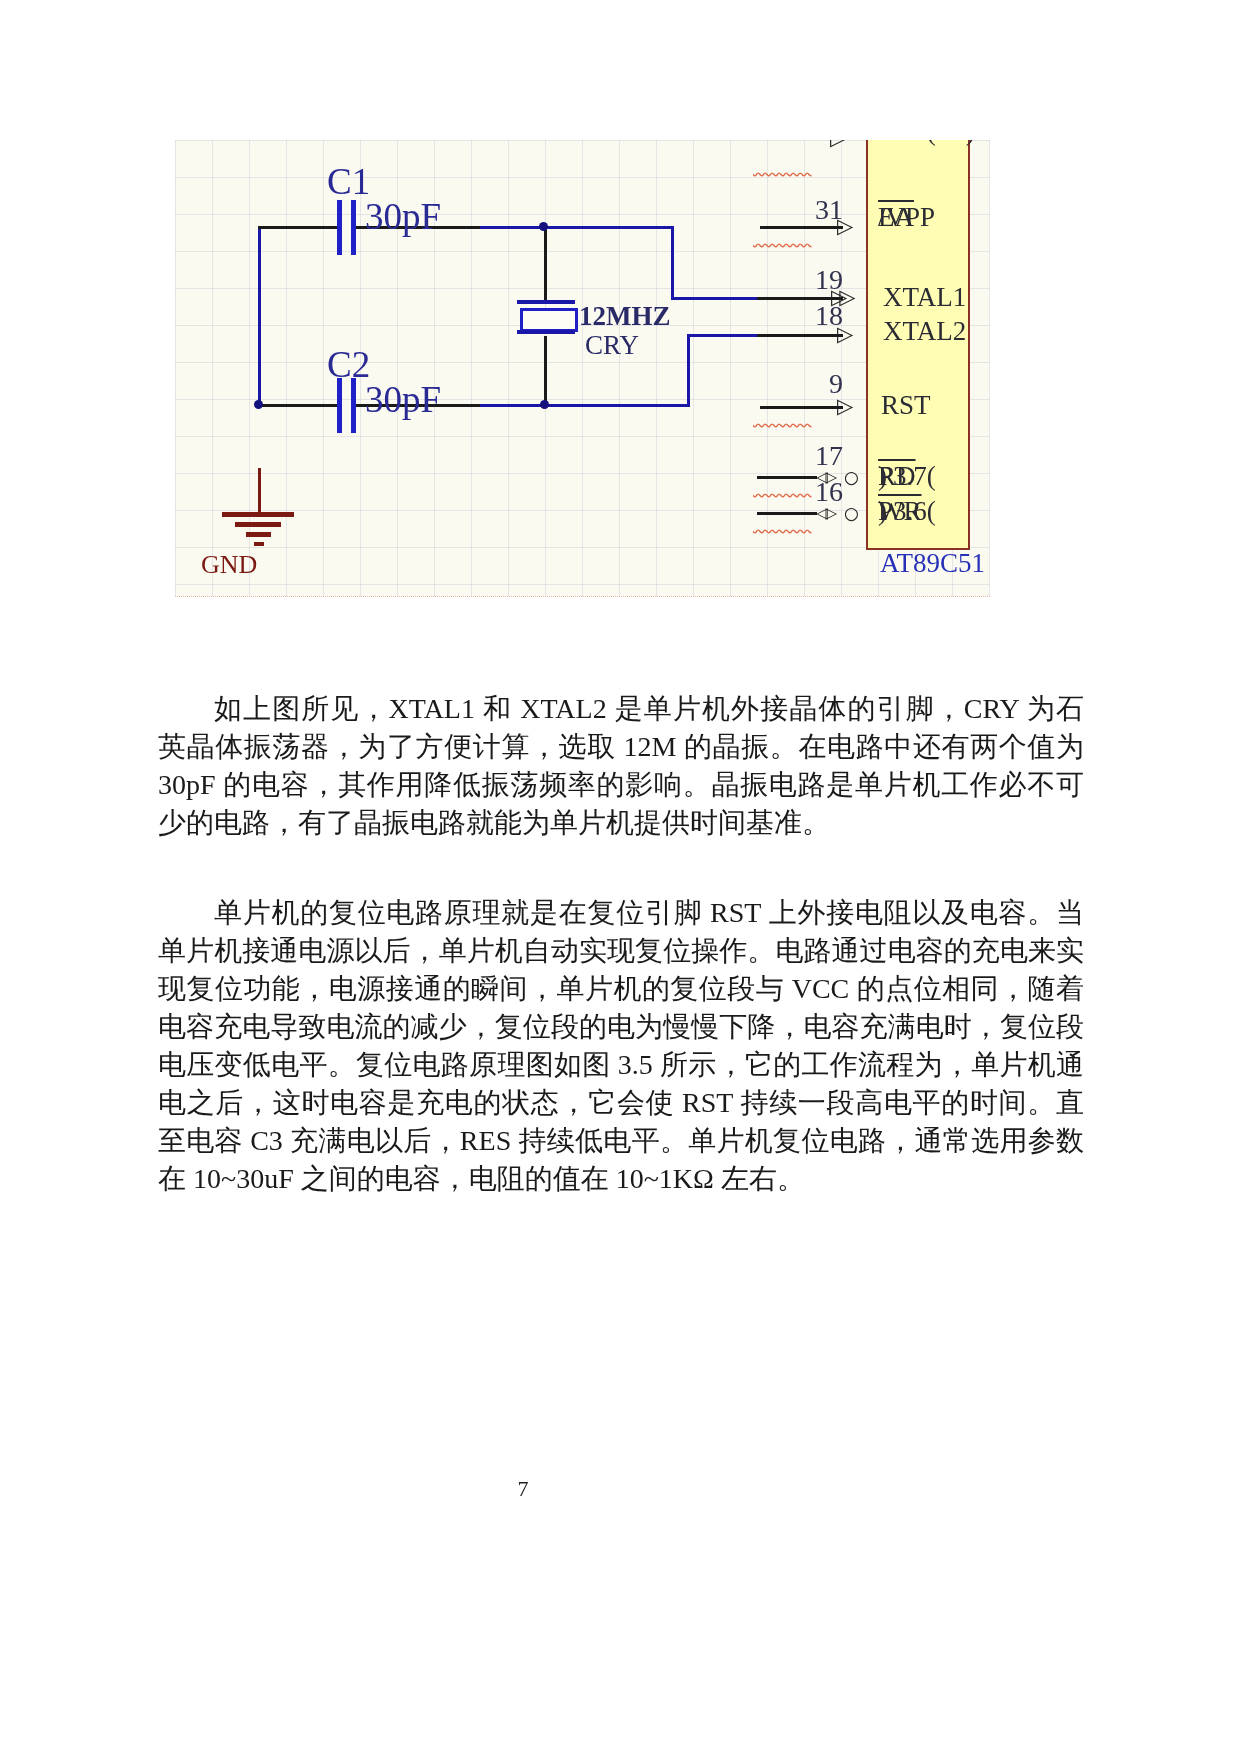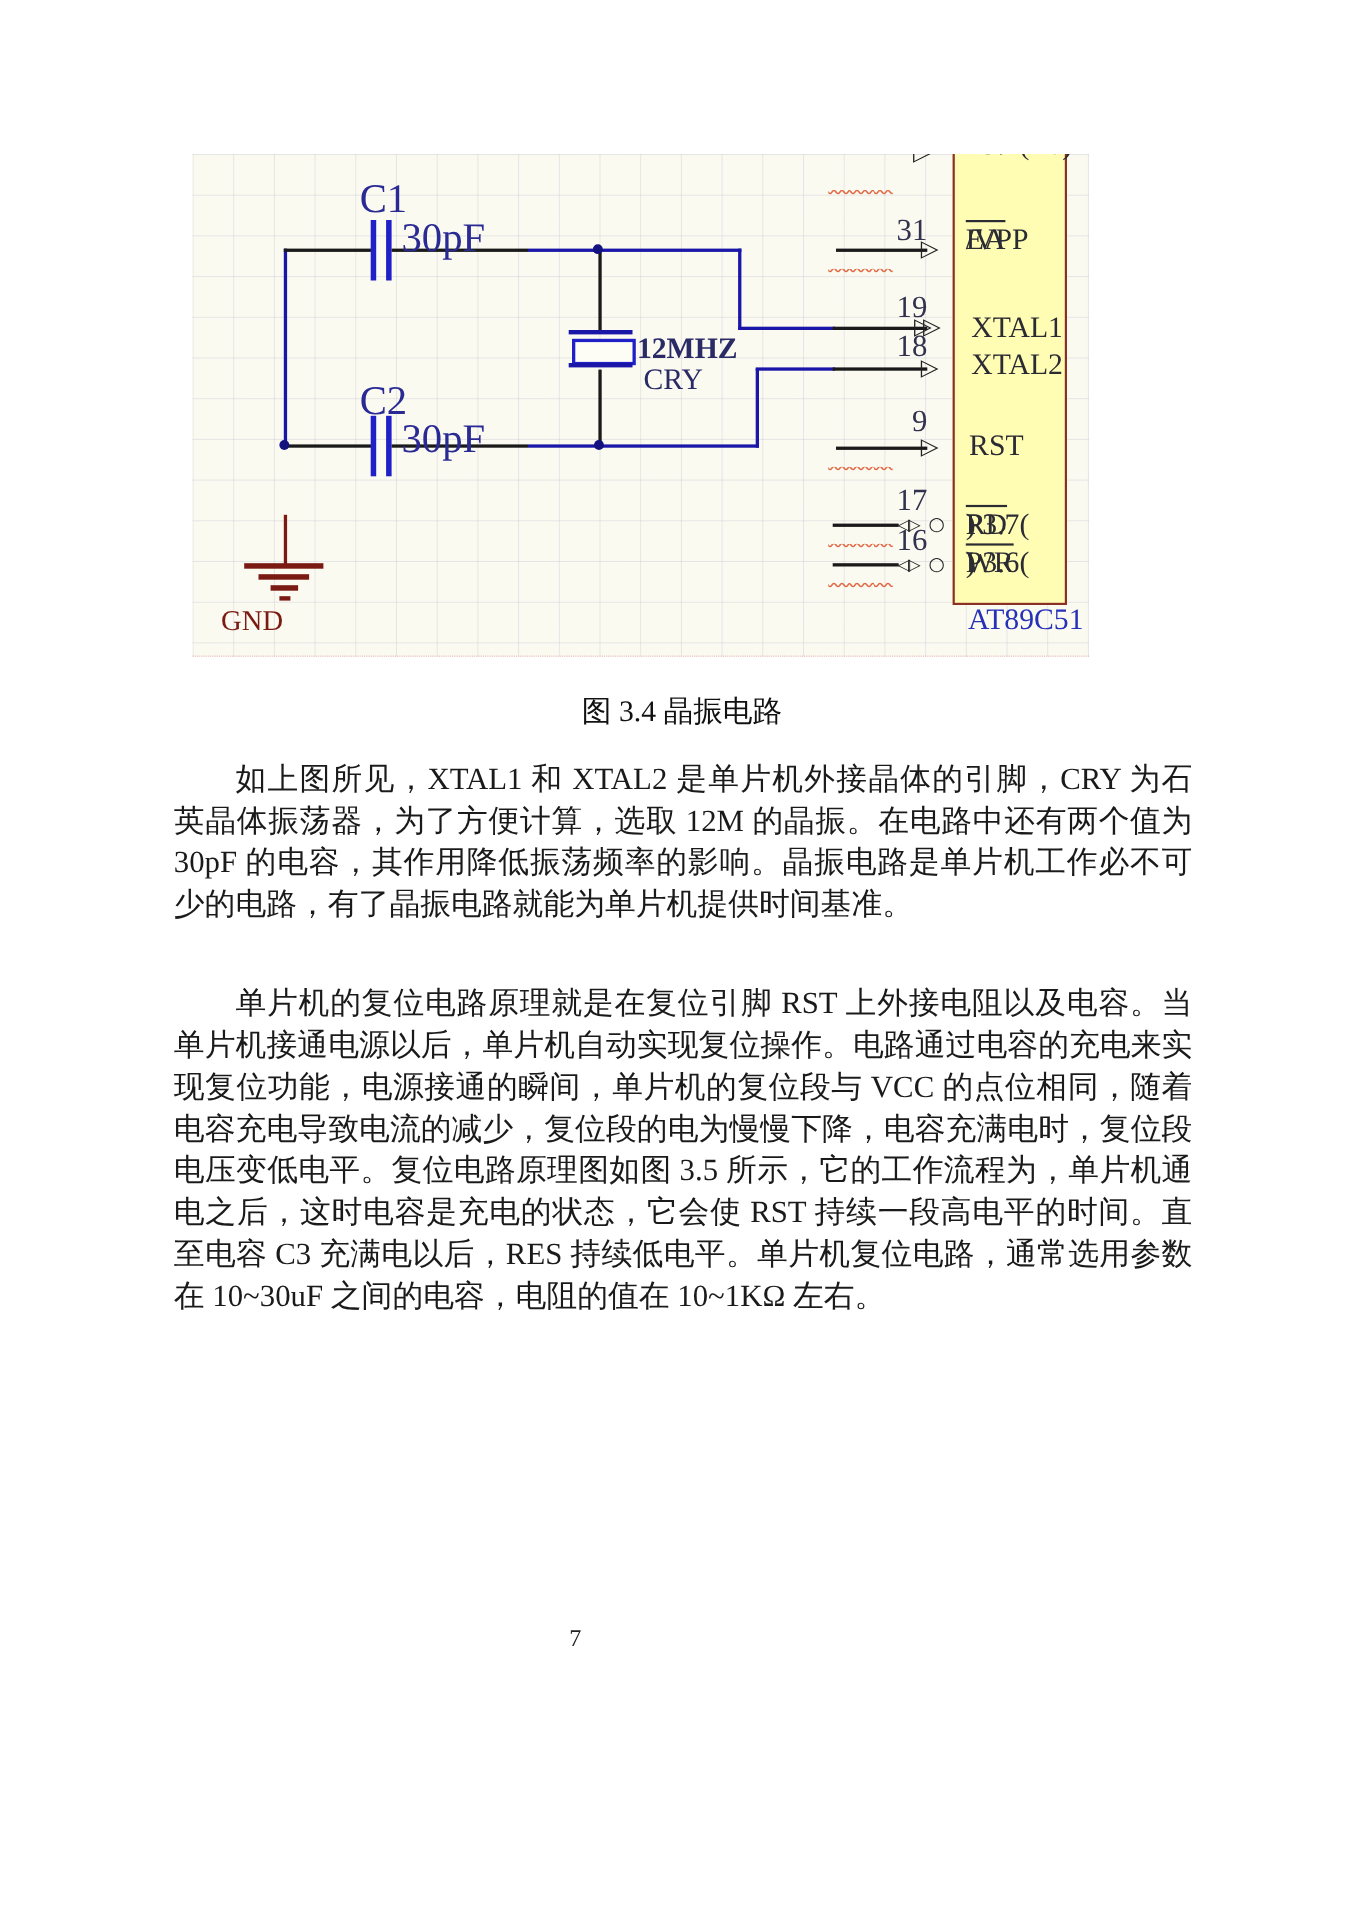--- a/index.html
+++ b/index.html
@@ -145,21 +145,20 @@
 
     <div class="squig" style="left:578px;top:20px;width:110px;">&nbsp;&nbsp;&nbsp;&nbsp;&nbsp;&nbsp;&nbsp;&nbsp;&nbsp;&nbsp;&nbsp;&nbsp;&nbsp;&nbsp;&nbsp;&nbsp;&nbsp;&nbsp;</div>
     <div class="squig" style="left:578px;top:91px;width:110px;">&nbsp;&nbsp;&nbsp;&nbsp;&nbsp;&nbsp;&nbsp;&nbsp;&nbsp;&nbsp;&nbsp;&nbsp;&nbsp;&nbsp;&nbsp;&nbsp;&nbsp;&nbsp;</div>
     <div class="squig" style="left:578px;top:271px;width:110px;">&nbsp;&nbsp;&nbsp;&nbsp;&nbsp;&nbsp;&nbsp;&nbsp;&nbsp;&nbsp;&nbsp;&nbsp;&nbsp;&nbsp;&nbsp;&nbsp;&nbsp;&nbsp;</div>
     <div class="squig" style="left:578px;top:341px;width:110px;">&nbsp;&nbsp;&nbsp;&nbsp;&nbsp;&nbsp;&nbsp;&nbsp;&nbsp;&nbsp;&nbsp;&nbsp;&nbsp;&nbsp;&nbsp;&nbsp;&nbsp;&nbsp;</div>
     <div class="squig" style="left:578px;top:377px;width:110px;">&nbsp;&nbsp;&nbsp;&nbsp;&nbsp;&nbsp;&nbsp;&nbsp;&nbsp;&nbsp;&nbsp;&nbsp;&nbsp;&nbsp;&nbsp;&nbsp;&nbsp;&nbsp;</div>
 
     <div class="chip-name" style="left:695px;top:408px;margin-left:10px;">AT89C51</div>
   </div>
 
-  <div class="caption">图 3.4 晶振电路</div>
 
   <p class="bodytext p1">如上图所见，XTAL1 和 XTAL2 是单片机外接晶体的引脚，CRY 为石英晶体振荡器，为了方便计算，选取 12M 的晶振。在电路中还有两个值为 30pF 的电容，其作用降低振荡频率的影响。晶振电路是单片机工作必不可少的电路，有了晶振电路就能为单片机提供时间基准。</p>
 
 
   <p class="bodytext p2">单片机的复位电路原理就是在复位引脚 RST 上外接电阻以及电容。当单片机接通电源以后，单片机自动实现复位操作。电路通过电容的充电来实现复位功能，电源接通的瞬间，单片机的复位段与 VCC 的点位相同，随着电容充电导致电流的减少，复位段的电为慢慢下降，电容充满电时，复位段电压变低电平。复位电路原理图如图 3.5 所示，它的工作流程为，单片机通电之后，这时电容是充电的状态，它会使 RST 持续一段高电平的时间。直至电容 C3 充满电以后，RES 持续低电平。单片机复位电路，通常选用参数在 10~30uF 之间的电容，电阻的值在 10~1KΩ 左右。</p>
 
   <div class="pagenum">7</div>
 </div>
 
 </body></html>

